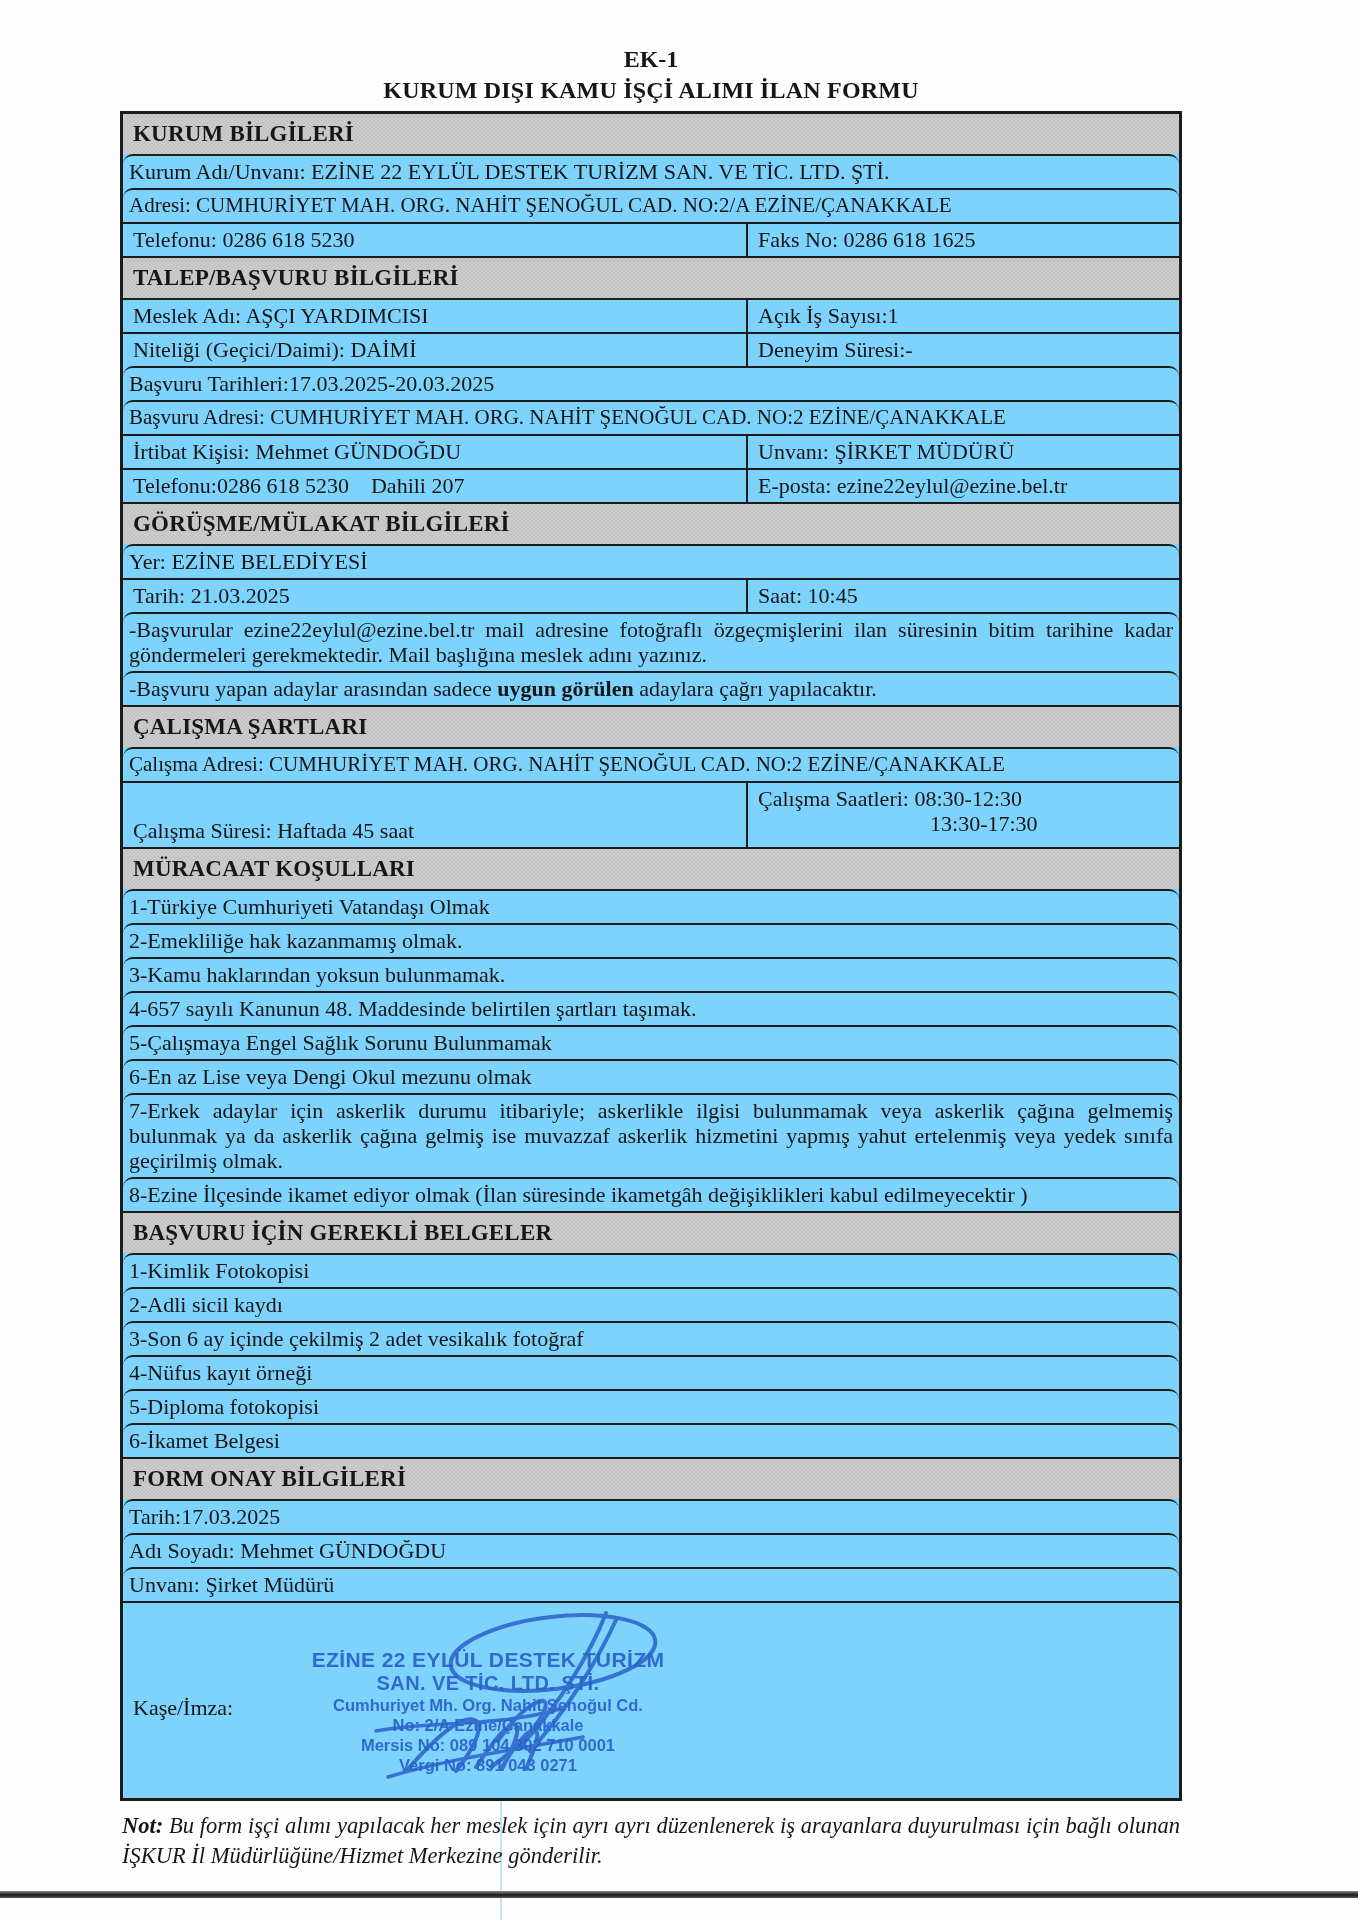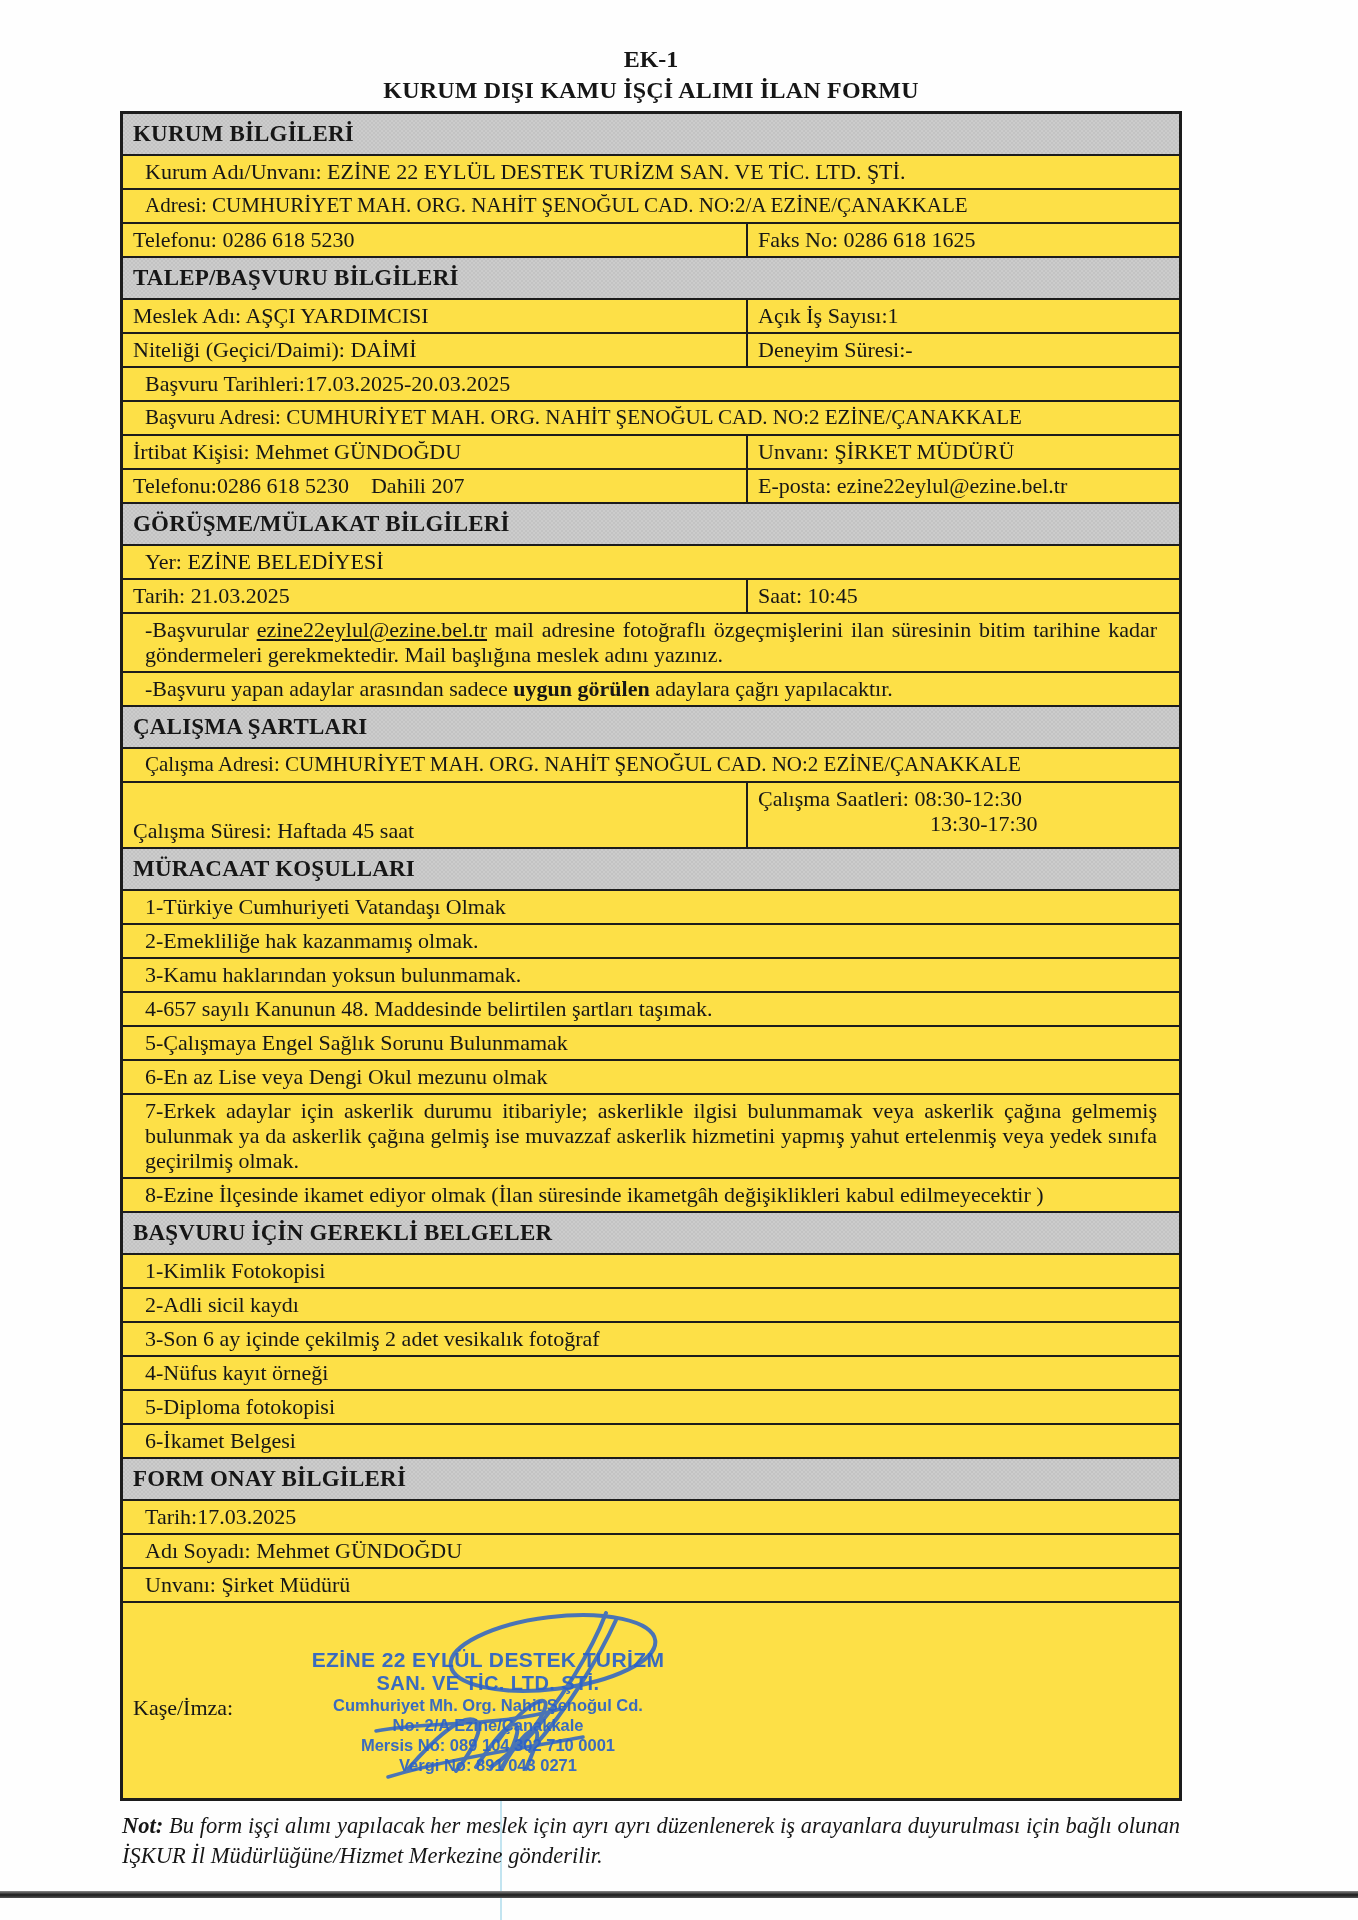--- a/index.html
+++ b/index.html
@@ -15,38 +15,38 @@
     background:#8fcde4;opacity:.55;}
   .bottom-edge{position:absolute;left:0;top:1891px;width:1358px;height:7px;
     background:linear-gradient(to bottom,#8a8a8a,#1a1a1a 55%,#555);}
 
   .doc{position:absolute;left:120px;top:44px;width:1062px;}
 
   .title-block{text-align:center;font-weight:bold;}
   .form-code{font-size:24px;line-height:30px;}
   .form-title{font-size:24px;line-height:32px;letter-spacing:.2px;}
 
-  .form-table{border:3px solid #1c1c1c;margin-top:5px;background:#fde047;}
+  .form-table{border:3px solid #1c1c1c;margin-top:5px;background:#7dd3fc;}
   .form-table > div{border-top:2px solid #1c1c1c;}
   .form-table > div:first-child{border-top:none;}
 
   .sec{background:#c7c7c7;font-weight:bold;font-size:23px;line-height:27px;
     padding:6px 10px 7px;letter-spacing:.2px;
     background-image:repeating-conic-gradient(#cccccc 0% 25%, #c3c3c3 0% 50%);
     background-size:4px 4px;}
-  .row{font-size:22px;line-height:25px;padding:3px 22px 4px;}
+  .row{font-size:22px;line-height:25px;padding:3px 6px 4px;border-radius:10px;}
   .caps{font-size:21px;}
   .just{text-align:justify;}
   .cols{display:flex;padding:0;}
   .cols .cl{width:59%;padding:3px 10px 4px;font-size:22px;line-height:25px;box-sizing:border-box;}
   .cols .cr{width:41%;padding:3px 10px 4px;font-size:22px;line-height:25px;
     border-left:2px solid #1c1c1c;box-sizing:border-box;}
   .vcenter{display:flex;align-items:center;margin-top:32px;}
   .saat2{padding-left:172px;}
-  .u{text-decoration:underline;}
+  .u{}
   .pre{white-space:pre-wrap;border-radius:6px;}
 
   
   .sig-row{position:relative;height:195px;}
   .sig-label{position:absolute;left:10px;top:92px;font-size:22px;}
   .stamp{position:absolute;left:140px;top:44px;width:450px;text-align:center;
     color:#2b62c9;font-family:"Liberation Sans","DejaVu Sans",sans-serif;
     font-weight:bold;opacity:.92;}
   .stamp .s1{font-size:21px;line-height:25px;letter-spacing:.4px;}
   .stamp .s2{font-size:20px;line-height:23px;letter-spacing:.4px;}

